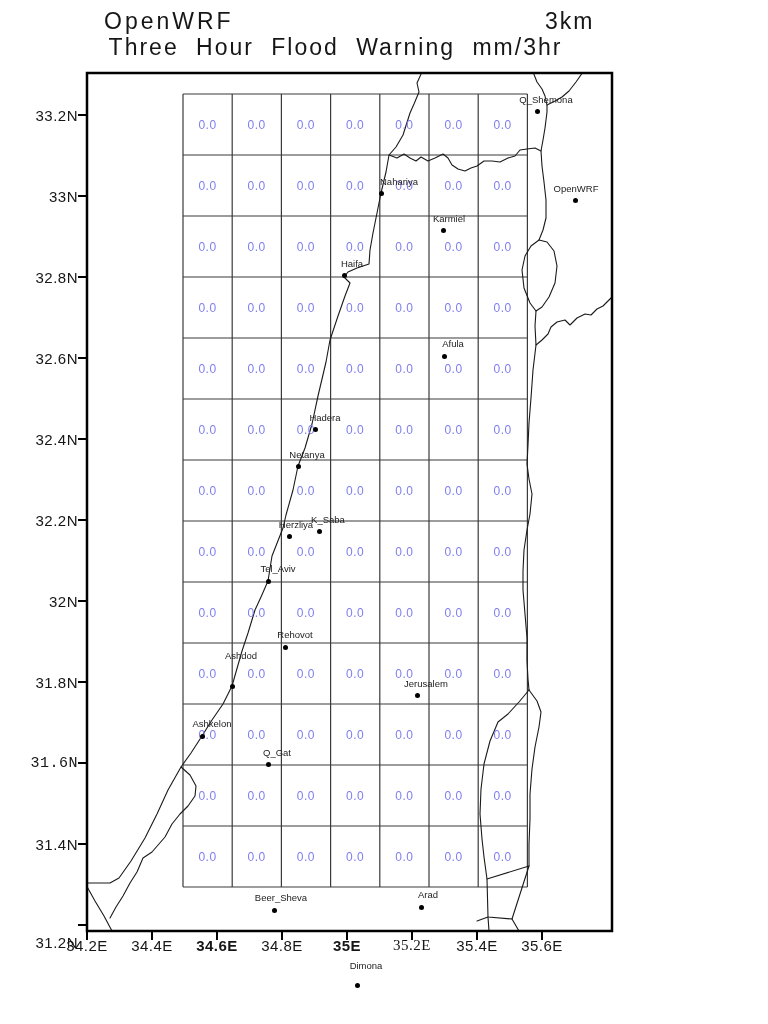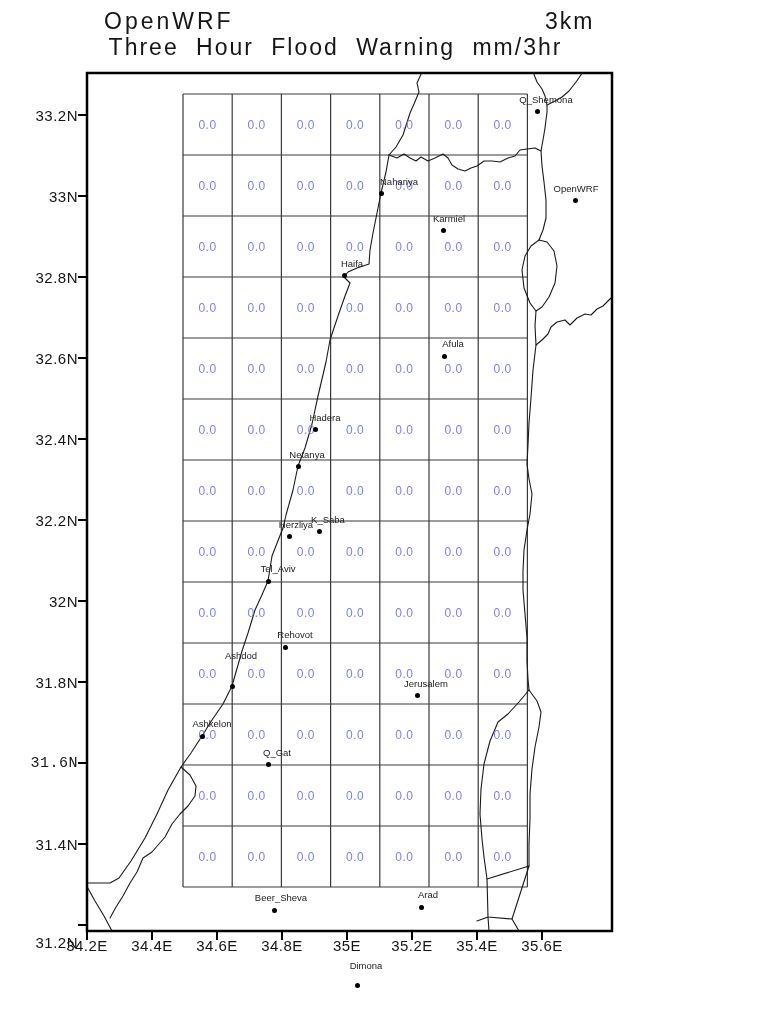--- a/index.html
+++ b/index.html
@@ -111,24 +111,24 @@
       <div class="abs ylab" style="left: 18px; top: 512px; text-align: right;">32.2N</div>
       <div class="abs ylab" style="left: 18px; top: 593px;">32N</div>
       <div class="abs ylab" style="left: 18px; top: 674px;">31.8N</div>
       <div class="abs ylab" style="left: 18px; top: 755px; font-family: Liberation Mono, monospace;">31.6N</div>
       <div class="abs ylab" style="left: 18px; top: 836px;">31.4N</div>
       <div class="abs ylab" style="left: 18px; top: 934px;">31.2N</div>
     </div>
   <div id="x-labels">
       <div class="abs xlab" style="left: 55px; top: 937px;">34.2E</div>
       <div class="abs xlab" style="left: 120px; top: 937px;">34.4E</div>
-      <div class="abs xlab" style="left: 185px; top: 937px;">34.6E</div>
+      <div class="abs xlab" style="left: 185px; top: 937px; font-weight: bold;">34.6E</div>
       <div class="abs xlab" style="left: 250px; top: 937px;">34.8E</div>
-      <div class="abs xlab" style="left: 315px; top: 937px;">35E</div>
-      <div class="abs xlab" style="left: 380px; top: 937px;">35.2E</div>
+      <div class="abs xlab" style="left: 315px; top: 937px; font-weight: bold;">35E</div>
+      <div class="abs xlab" style="left: 380px; top: 937px; font-family: Liberation Serif, serif;">35.2E</div>
       <div class="abs xlab" style="left: 445px; top: 937px;">35.4E</div>
       <div class="abs xlab" style="left: 510px; top: 937px;">35.6E</div>
     </div>
   <div id="cell-values">
       <div class="cell" style="left: 183px; top: 117.5px; color: rgb(126, 126, 240);">0.0</div>
       <div class="cell" style="left: 232.2px; top: 117.5px; color: rgb(126, 126, 240);">0.0</div>
       <div class="cell" style="left: 281.4px; top: 117.5px; color: rgb(126, 126, 240);">0.0</div>
       <div class="cell" style="left: 330.6px; top: 117.5px; color: rgb(126, 126, 240);">0.0</div>
       <div class="cell" style="left: 379.8px; top: 117.5px; color: rgb(126, 126, 240);">0.0</div>
       <div class="cell" style="left: 429px; top: 117.5px; color: rgb(126, 126, 240);">0.0</div>

